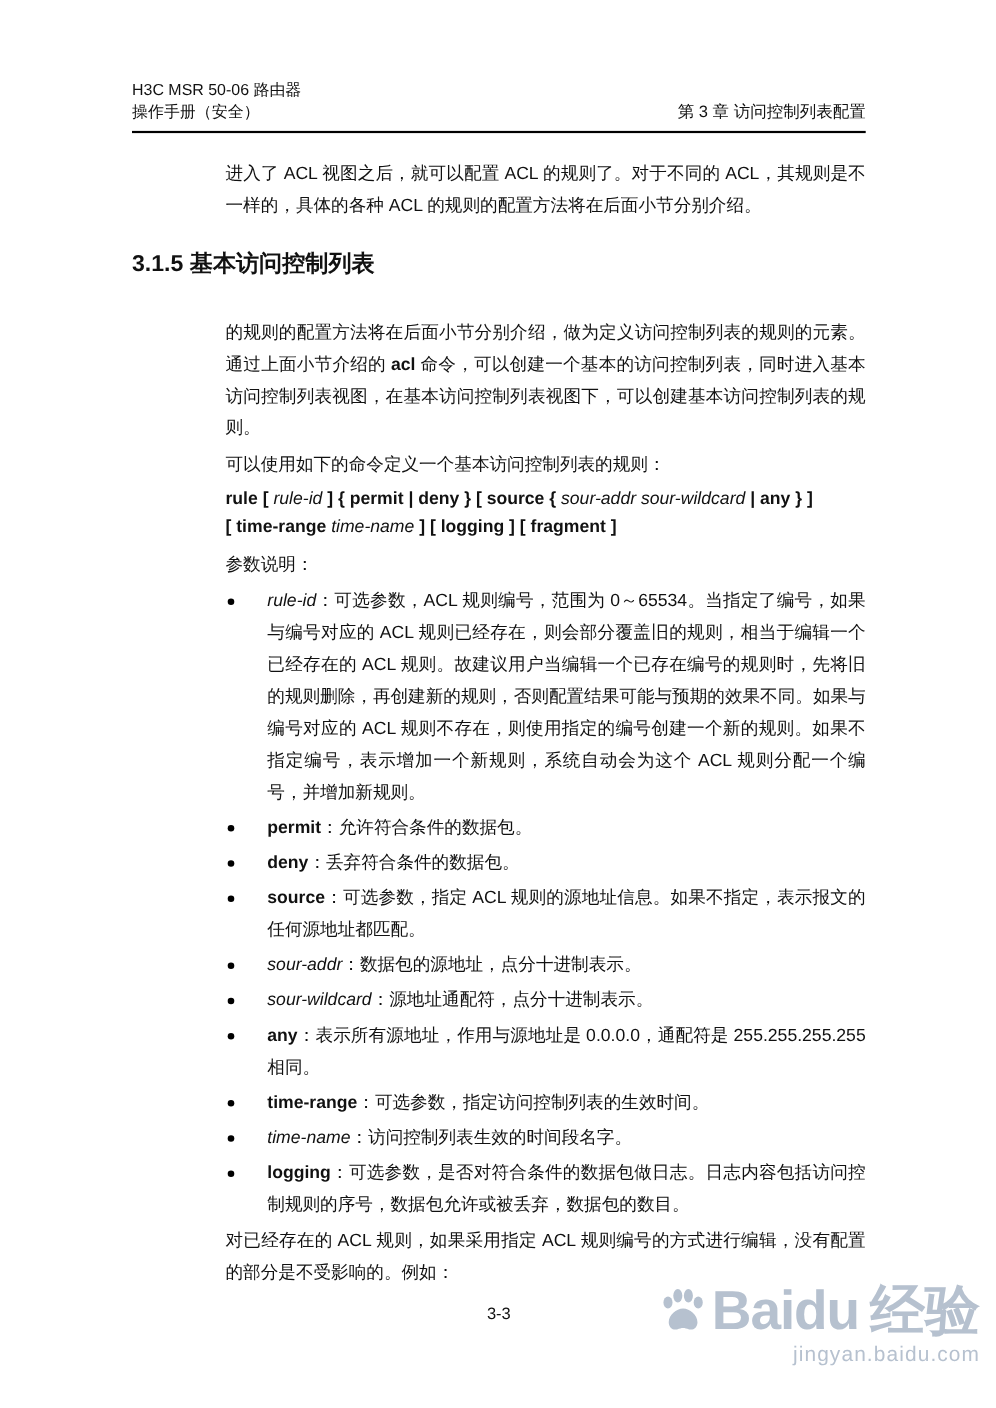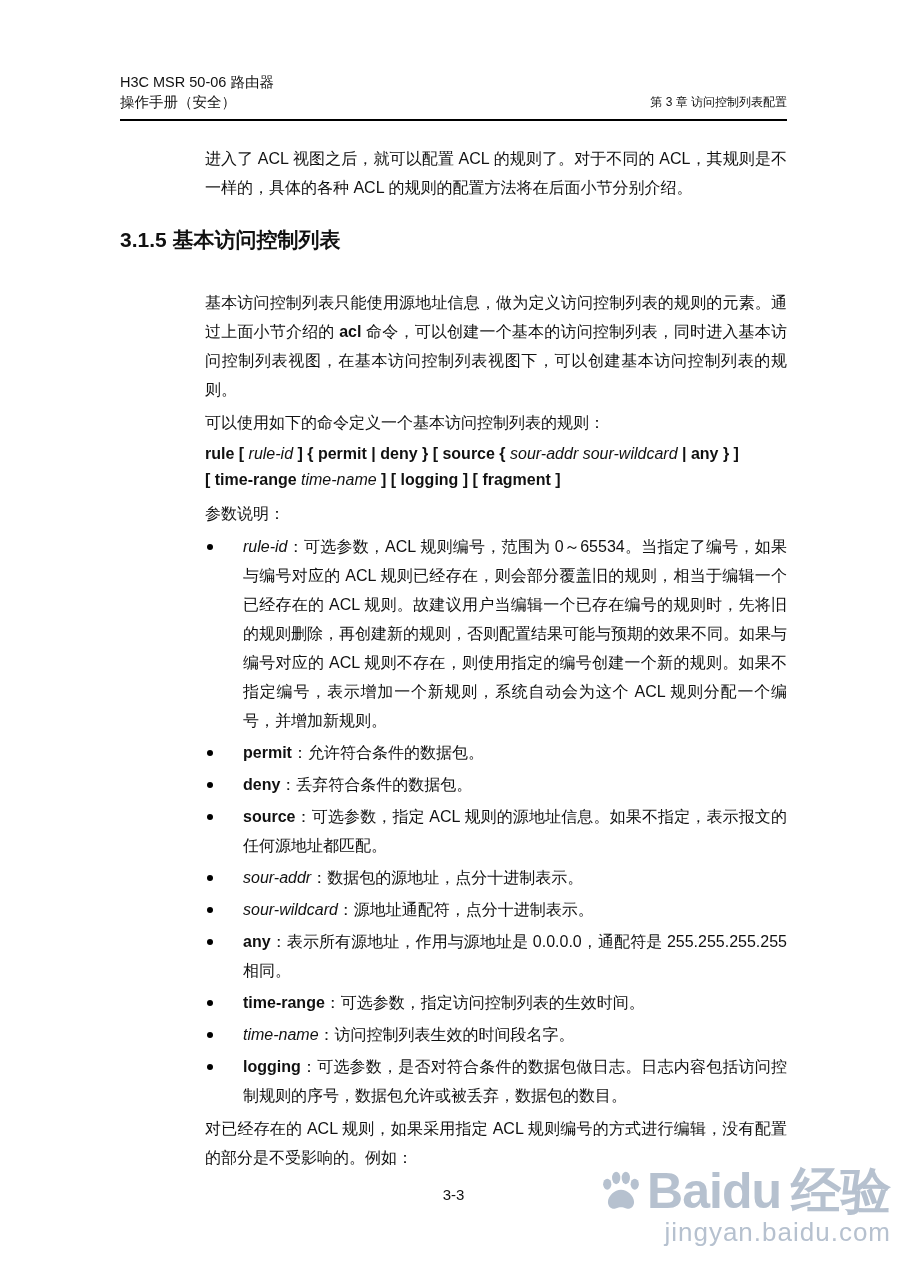--- a/index.html
+++ b/index.html
@@ -14,21 +14,21 @@
   .page { position:absolute; inset:0; }
 
   
   .header {
     position:absolute; left:120px; right:118px; top:72px;
     display:flex; justify-content:space-between; align-items:flex-end;
     padding-bottom:7px;
     border-bottom:2px solid #000;
   }
   .header-left div { font-size:14.5px; line-height:20px; }
-  .header-right { font-size:12px; line-height:20px; }
+  .header-right { font-size:15px; line-height:20px; }
 
   
   .content {
     position:absolute; left:120px; width:667px; top:140px;
     font-size:16px; line-height:29px;
     text-align:justify;
   }
   .indent { margin-left:85px; }
   .para { margin-top:4px; margin-bottom:4px; }
   .section-heading {
@@ -62,42 +62,42 @@
   .watermark {
     position:absolute; right:14px; bottom:36px;
     color:#b6c1cf; text-align:right;
   }
   .wm-row { display:flex; align-items:center; justify-content:flex-end; gap:4px; }
   .wm-paw svg { display:block; }
   .wm-brand {
     font-size:50px; font-weight:bold; letter-spacing:-1px; line-height:54px;
   }
   .wm-cn { margin-left:6px; letter-spacing:0; }
-  .wm-url { font-size:26px; letter-spacing:1px; margin-top:2px; line-height:24px; }
+  .wm-url { font-size:19px; letter-spacing:1px; margin-top:2px; line-height:24px; }
 </style>
 </head>
 <body>
 
 <div class="page">
 
   <div class="header">
     <div class="header-left">
       <div>H3C MSR 50-06 路由器</div>
       <div>操作手册（安全）</div>
     </div>
     <div class="header-right">第 3 章 访问控制列表配置</div>
   </div>
 
   <div class="content">
 
     <p class="para indent">进入了 ACL 视图之后，就可以配置 ACL 的规则了。对于不同的 ACL，其规则是不一样的，具体的各种 ACL 的规则的配置方法将在后面小节分别介绍。</p>
 
     <h2 class="section-heading"><span>3.1.5</span> <span>基本访问控制列表</span></h2>
 
-    <p class="para indent"><span>基本访问控制列表只能使用源地址信息，做为定义访问控制列表的规则的元素。通过上面小节介绍的 </span><span class="seg-b">acl</span><span> 命令，可以创建一个基本的访问控制列表，同时进入基本访问控制列表视图，在基本访问控制列表视图下，可以创建基本访问控制列表的规则。</span></p>
+    <p class="para indent"><span>的规则的配置方法将在后面小节分别介绍，做为定义访问控制列表的规则的元素。通过上面小节介绍的 </span><span class="seg-b">acl</span><span> 命令，可以创建一个基本的访问控制列表，同时进入基本访问控制列表视图，在基本访问控制列表视图下，可以创建基本访问控制列表的规则。</span></p>
 
     <p class="para indent">可以使用如下的命令定义一个基本访问控制列表的规则：</p>
 
     <div class="syntax indent">
       <p class="syntax-line"><span class="seg-b">rule</span><span class="seg-b"> [ </span><span class="seg-i">rule-id</span><span class="seg-b"> ] { </span><span class="seg-b">permit</span><span class="seg-b"> | </span><span class="seg-b">deny</span><span class="seg-b"> } [ </span><span class="seg-b">source</span><span class="seg-b"> { </span><span class="seg-i">sour-addr</span><span class="seg-n"> </span><span class="seg-i">sour-wildcard</span><span class="seg-b"> | </span><span class="seg-b">any</span><span class="seg-b"> } ]</span></p>
       <p class="syntax-line"><span class="seg-b">[ </span><span class="seg-b">time-range</span><span class="seg-n"> </span><span class="seg-i">time-name</span><span class="seg-b"> ] [ </span><span class="seg-b">logging</span><span class="seg-b"> ] [ </span><span class="seg-b">fragment</span><span class="seg-b"> ]</span></p>
     </div>
 
     <p class="para indent">参数说明：</p>
 

